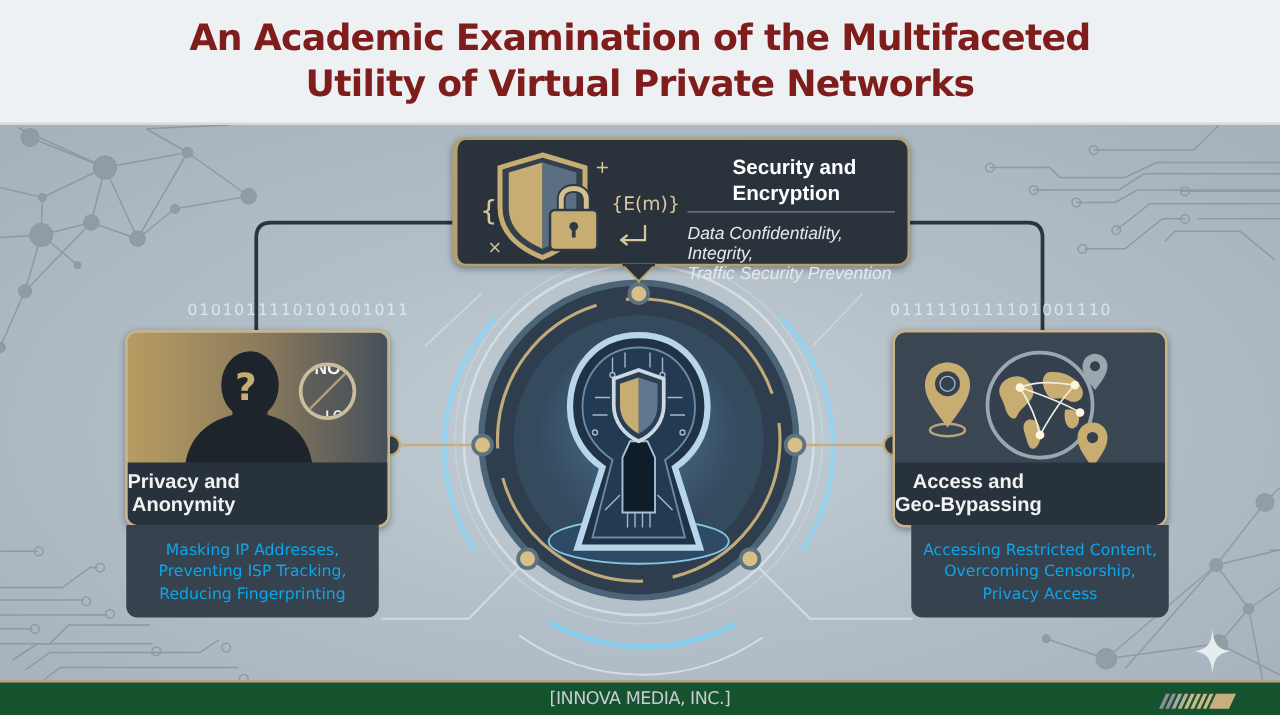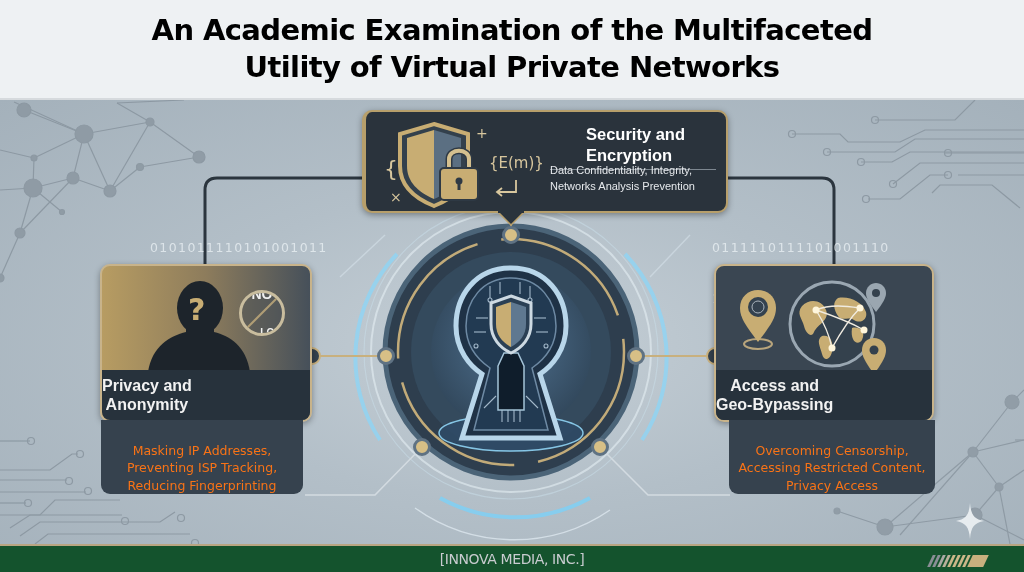--- a/index.html
+++ b/index.html
@@ -1,38 +1,38 @@
 <!DOCTYPE html>
 <html><head>
 <meta charset="utf-8">
 <style>
   * { box-sizing: border-box; margin: 0; padding: 0; }
   html, body { width: 1024px; height: 572px; overflow: hidden; }
   body { font-family: "Liberation Sans", sans-serif; background: #aebac4; position: relative; }
 
   .header { position: absolute; left: 0; top: 0; width: 1024px; height: 100px; background: #eef1f3; border-bottom: 2px solid #d6dadd; display: flex; flex-direction: column; align-items: center; justify-content: center; }
-  .header h1 { font-family: "DejaVu Sans", sans-serif; font-weight: bold; font-size: 29px; line-height: 37px; color: #000000; text-align: center; letter-spacing: -0.6px; }
+  .header h1 { font-family: "DejaVu Sans", sans-serif; font-weight: bold; font-size: 29px; line-height: 37px; color: #7f1d1d; text-align: center; letter-spacing: -0.6px; }
 
   .stage { position: absolute; left: 0; top: 100px; width: 1024px; height: 444px; background: radial-gradient(ellipse at 50% 55%, #c5cfd6 0%, #b3bfc8 45%, #a4b1bb 100%); overflow: hidden; }
   .bgsvg { position: absolute; left: 0; top: 0; }
 
   .binary { position: absolute; font-family: "DejaVu Sans", sans-serif; font-size: 12.5px; letter-spacing: 1.4px; color: rgba(240,245,248,0.7); line-height: 17px; white-space: pre; }
 
   .card { position: absolute; border-radius: 10px; }
   .sec-card { left: 362px; top: 110px; width: 366px; height: 103px; background: #2a333c; border: 2px solid #b79f6b; border-left-width: 4px; box-shadow: 0 2px 6px rgba(0,0,0,0.35); }
   .sec-title { position: absolute; left: 184px; top: 12px; width: 170px; color: #ffffff; font-weight: bold; font-size: 16.5px; line-height: 21px; margin-left: 36px; }
   .sec-rule { position: absolute; left: 184px; top: 57px; width: 166px; height: 1px; background: #7d8790; }
-  .sec-desc { position: absolute; left: 184px; top: 50px; width: 175px; color: #e6e9ec; font-size: 11px; line-height: 16px; }
+  .sec-desc { position: absolute; left: 184px; top: 66px; width: 175px; color: #e6e9ec; font-size: 14px; line-height: 16px; font-style: italic; }
 
   .side-card { width: 212px; height: 158px; overflow: hidden; border: 2px solid #c8b38a; box-shadow: 0 2px 6px rgba(0,0,0,0.35); }
   .priv-card { left: 100px; top: 264px; background: linear-gradient(90deg, #b79c62 0%, #8d7c5c 50%, #46505a 100%); }
   .acc-card  { left: 714px; top: 264px; width: 220px; background: #3a4652; padding-left: 36px; }
   .card-band { position: absolute; left: 0; bottom: 0; width: 100%; height: 50px; background: #27323c; display: flex; align-items: center; }
   .card-band span { color: #f2f2f2; font-weight: bold; font-size: 16px; line-height: 19px; text-align: center; }
-  .desc-box { position: absolute; background: #36424e; border-radius: 0 0 9px 9px; display: flex; align-items: flex-end; justify-content: center; text-align: center; color: #f97316; font-size: 13.5px; line-height: 17.5px; font-family: "DejaVu Sans", sans-serif; font-size: 12.5px; }
+  .desc-box { position: absolute; background: #36424e; border-radius: 0 0 9px 9px; display: flex; align-items: center; justify-content: center; text-align: center; color: #0ea5e9; font-size: 13.5px; line-height: 17.5px; font-family: "DejaVu Sans", sans-serif; font-size: 12.5px; }
   .priv-desc { left: 101px; top: 420px; width: 202px; height: 74px; }
   .acc-desc  { left: 729px; top: 420px; width: 206px; height: 74px; }
 
   .footer { position: absolute; left: 0; top: 544px; width: 1024px; height: 28px; background: #14532d; border-top: 2px solid #b9a582; display: flex; align-items: center; justify-content: center; }
   .footer span { color: #c9ccd0; font-size: 14px; font-family: "DejaVu Sans", sans-serif; letter-spacing: -0.4px; }
   .stripes { position: absolute; right: 38px; top: 9px; height: 12px; display: flex; gap: 2px; }
   .stripes i { display: block; width: 3px; height: 12px; transform: skewX(-25deg); background: #8a8f96; }
   .stripes i.g { background: #cbb789; }
   .stripes i.big { width: 16px; background: #c8b07e; }
 
@@ -250,21 +250,21 @@
     <path d="M140 62 V74 H122" fill="none" stroke="#d8c79e" stroke-width="1.8"></path>
     <path d="M126 70 L121 74 L126 78" fill="none" stroke="#d8c79e" stroke-width="1.8"></path>
   </svg>
   <div class="sec-title">
     <div>Security and</div>
     <div>Encryption</div>
   </div>
   <div class="sec-rule"></div>
   <div class="sec-desc">
     <div>Data Confidentiality, Integrity,</div>
-    <div>Networks Analysis Prevention</div>
+    <div>Traffic Security Prevention</div>
   </div>
 </div>
 
 <svg class="abs" style="left:497px; top:211px;" width="28" height="16" viewBox="0 0 28 16">
   <path d="M0 0 L14 14 L28 0 Z" fill="#2a333c" stroke="#b79f6b" stroke-width="1.5"></path>
   <rect x="1" y="0" width="26" height="2" fill="#2a333c"></rect>
 </svg>
 
 <div class="card side-card priv-card">
   <svg class="abs" style="left:40px; top:8px;" width="110" height="98" viewBox="0 0 110 98">
@@ -323,22 +323,22 @@
   </svg>
   <div class="card-band">
     <span>
       <span>Access and</span><br>
       <span>Geo-Bypassing</span>
     </span>
   </div>
 </div>
 <div class="desc-box acc-desc">
   <div>
+    <div>Accessing Restricted Content,</div>
     <div>Overcoming Censorship,</div>
-    <div>Accessing Restricted Content,</div>
     <div>Privacy Access</div>
   </div>
 </div>
 
 <svg class="abs" style="left:956px; top:503px;" width="28" height="36" viewBox="0 0 28 36">
   <path d="M14 0 C15 12 18 16 28 18 C18 20 15 24 14 36 C13 24 10 20 0 18 C10 16 13 12 14 0 Z" fill="#e7ecef"></path>
 </svg>
 
 <div class="footer">
   <span>[INNOVA MEDIA, INC.]</span>

